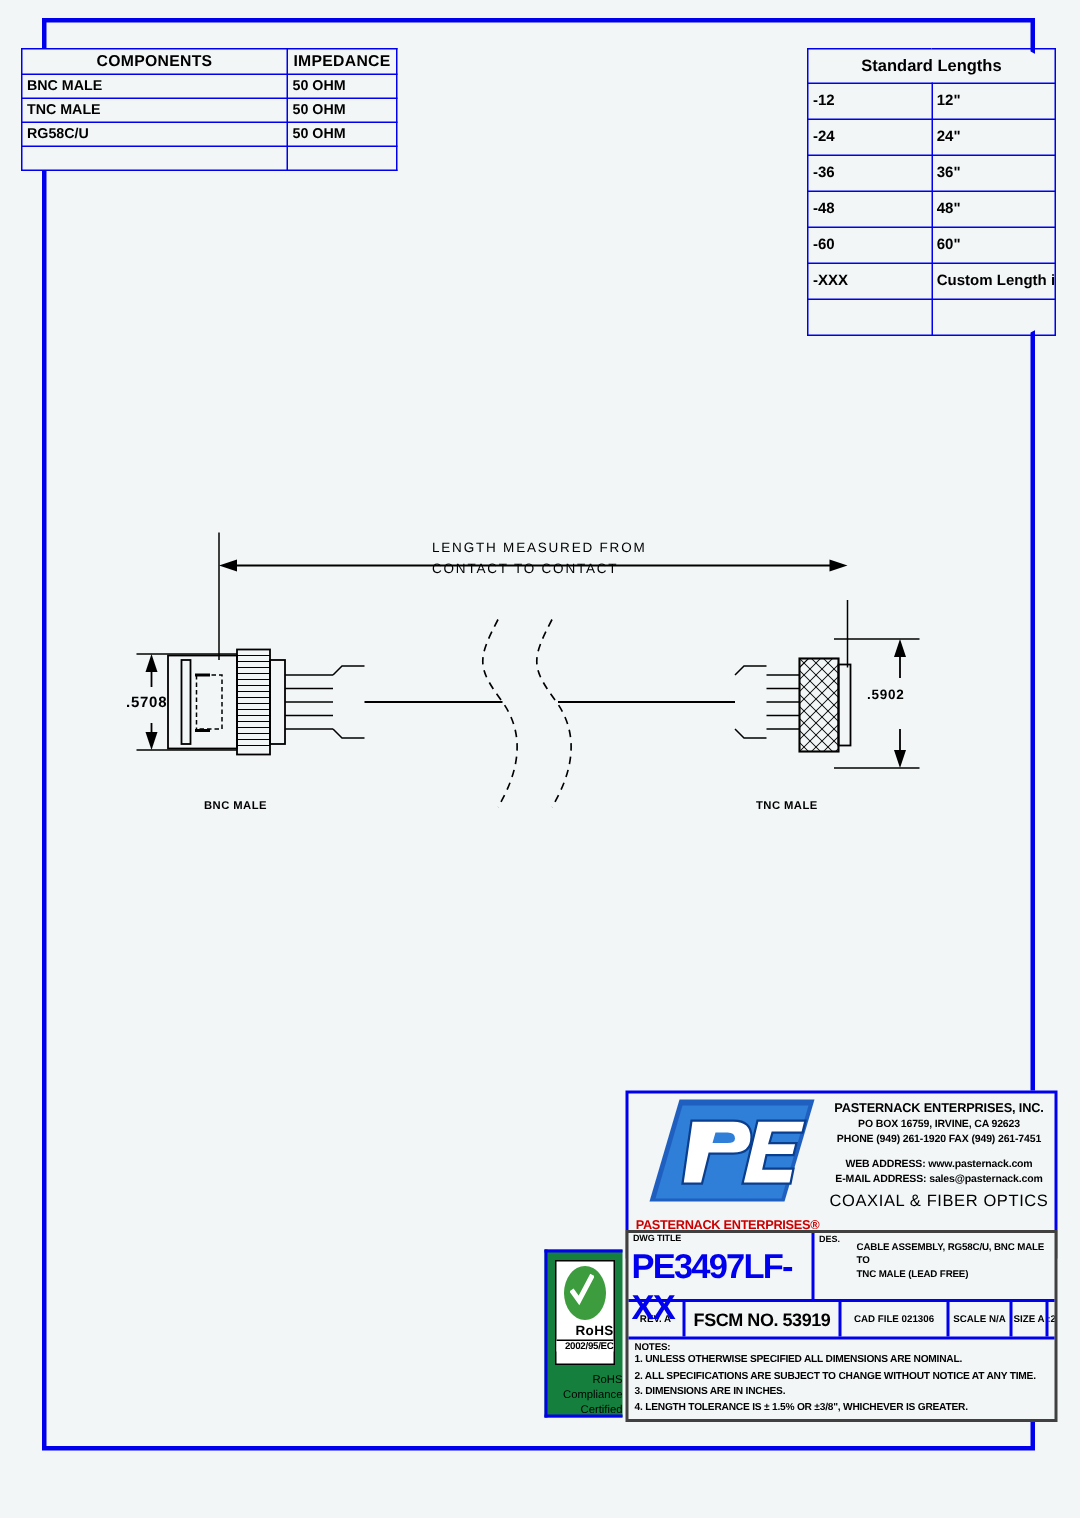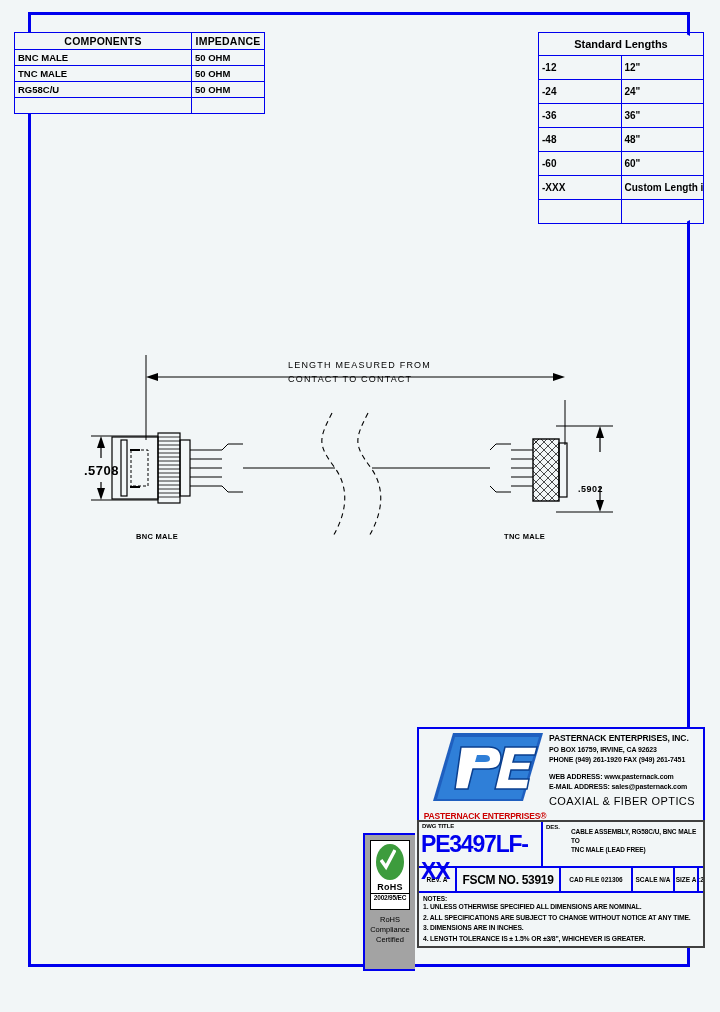--- a/index.html
+++ b/index.html
@@ -86,22 +86,22 @@
   .dwg-label {
     position: absolute;
     font-size: 7.5px;
     font-weight: bold;
     color: #000;
     letter-spacing: 0.3px;
     white-space: nowrap;
   }
   #label-bnc  { left: 136px; top: 532px; }
   #label-tnc  { left: 504px; top: 532px; }
-  #dim-left   { left: 84px;  top: 463px; font-size: 13px; letter-spacing: 0.5px;}
-  #dim-right  { left: 578px; top: 484px; font-size: 9px; letter-spacing: 0.5px;}
+  #dim-left   { left: 84px;  top: 463px; font-size: 10px; letter-spacing: 0.5px;}
+  #dim-right  { left: 578px; top: 458px; font-size: 9px; letter-spacing: 0.5px;}
   #length-note {
     position: absolute;
     left: 288px;
     top: 358px;
     width: 200px;
     font-size: 9px;
     color: #000;
     line-height: 14px;
     letter-spacing: 1.2px;
     white-space: pre-line;
@@ -150,20 +150,21 @@
     width: 124px;
     text-align: center;
     font-size: 7px;
     font-weight: bold;
     color: #222;
     letter-spacing: 0.5px;
   }
   #company-pane {
     flex: 1;
     padding-top: 4px;
+    text-align: center;
   }
   #company-name {
     font-size: 8.5px;
     font-weight: bold;
     color: #000;
     letter-spacing: -0.1px;
   }
   .company-line {
     font-size: 7px;
     font-weight: bold;
@@ -178,27 +179,27 @@
     margin-top: 5px;
     letter-spacing: 0.4px;
   }
 
   
   #rohs-block {
     position: absolute;
     left: 363px;
     top: 833px;
     width: 52px;
-    height: 138px;
+    height: 112px;
     border-left: 2px solid #0000ee;
     border-top: 2px solid #0000ee;
     border-bottom: 2px solid #0000ee;
     box-sizing: border-box;
-    background: #a3a3a3;
-    text-align: center;
+    background: #15803d;
+    text-align: right;
   }
   #rohs-badge {
     margin: 5px auto 0 auto;
     width: 40px;
     height: 70px;
     border: 1.5px solid #000;
     background: #fff;
     box-sizing: border-box;
   }
   #rohs-check-wrap {

